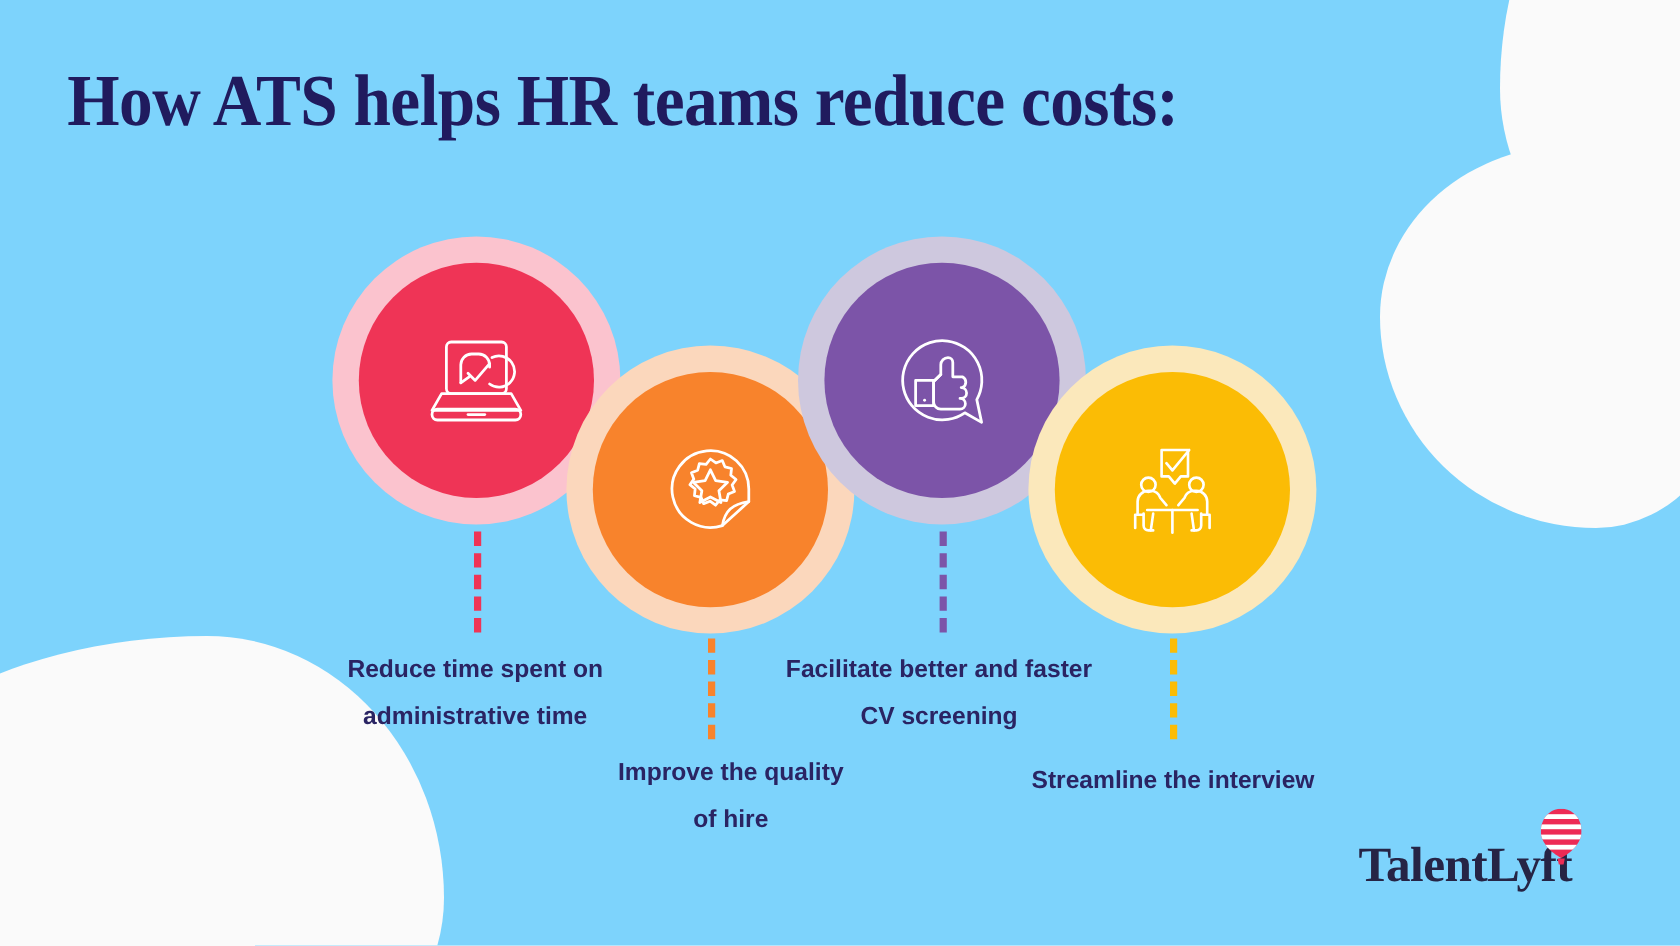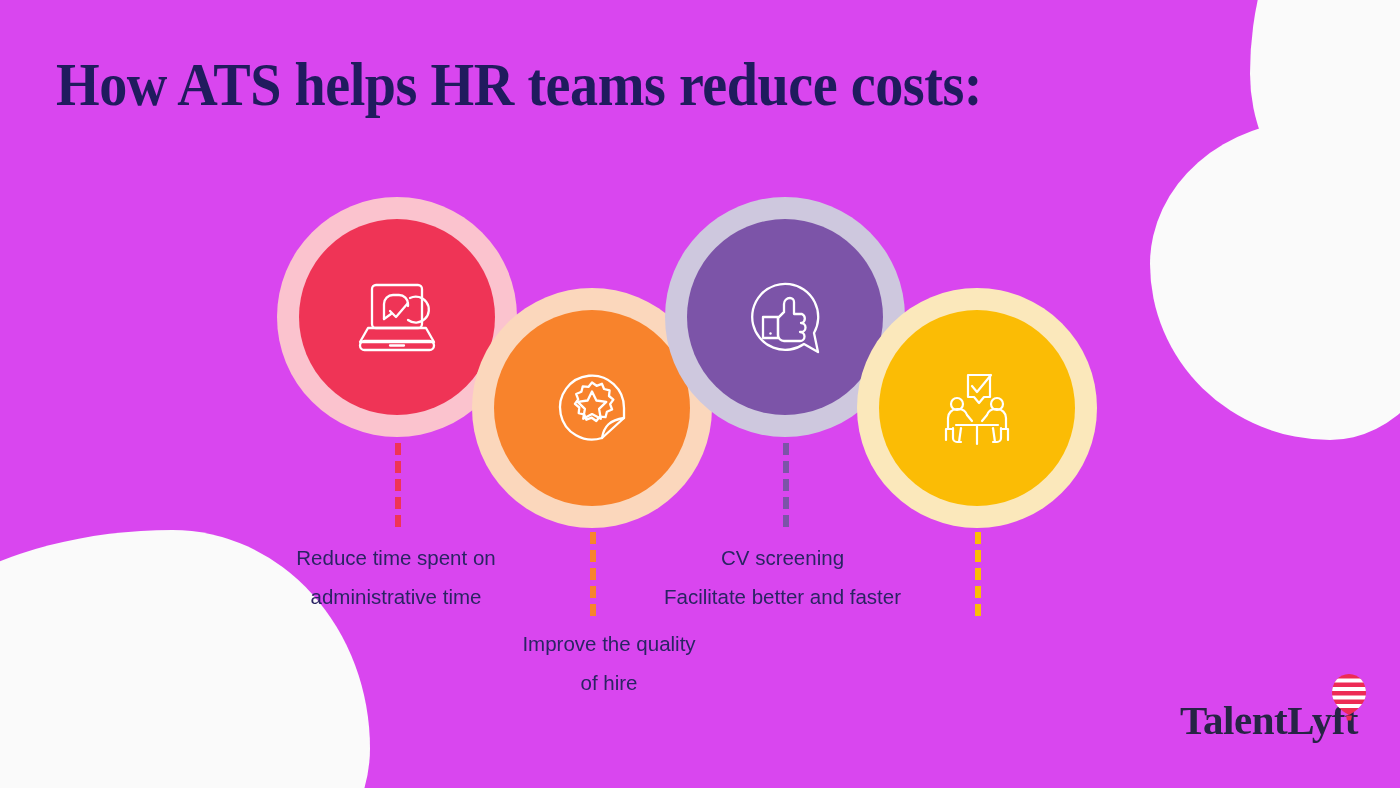--- a/index.html
+++ b/index.html
@@ -12,21 +12,21 @@
     background: #ffffff;
     font-family: "Liberation Sans", sans-serif;
     overflow: hidden;
     position: relative;
   }
   #stage {
     position: relative;
     width: 1400px;
     height: 788px;
     overflow: hidden;
-    background: #d946ef;
+    background: #7dd3fc;
   }
 
   
   .blob {
     position: absolute;
     background: #FAFAFA;
     pointer-events: none;
   }
   .blob-bl {
     left: -150px;
@@ -91,34 +91,34 @@
     width: 0;
     border-left-style: dashed;
     border-left-width: 6px;
   }
 
   
   .caption {
     position: absolute;
     color: #2A2463;
     font-family: "Liberation Sans", sans-serif;
-    font-weight: normal;
+    font-weight: bold;
     font-size: 20.5px;
     line-height: 39px;
     text-align: center;
     white-space: nowrap;
   }
   .caption .l {
     display: block;
   }
 
   
   .logo {
     position: absolute;
-    left: 1180px;
+    left: 1132px;
     top: 700px;
     display: flex;
     align-items: flex-end;
     text-align: right;
   }
   .logo-word {
     font-family: "Liberation Serif", "DejaVu Serif", serif;
     font-weight: bold;
     font-size: 41px;
     line-height: 1;
@@ -192,22 +192,22 @@
           <path d="M62 68 a33 33 0 1 1 10 -11 l4 19 z"></path>
           <path d="M42 36 V28 a6 6 0 0 1 6 -6 a4 4 0 0 1 4 4 v12 h8 a5 5 0 0 1 0 9 h-1 a4.5 4.5 0 0 1 0 9 h-1 a4.5 4.5 0 0 1 0 9 H42 a6 6 0 0 1 -6 -6 V42 z"></path>
           <path d="M36 42 l6 -6"></path>
           <rect x="21" y="41" width="15" height="21"></rect>
           <circle cx="28.5" cy="57.5" r="1.2" fill="#ffffff" stroke="none"></circle>
         </svg>
       </span>
     </div>
     <div class="dash" style="left:783px; top:443px; height:84px; border-left-color:#7C54A8;"></div>
     <div class="caption" style="left:630px; top:538px; width:305px;">
+      <span class="l">Facilitate better and faster</span>
       <span class="l">CV screening</span>
-      <span class="l">Facilitate better and faster</span>
     </div>
   </div>
 
   <div class="node">
     <div class="ring" style="left:857px; top:288px; width:240px; height:240px; background:#FBE8BB;"></div>
     <div class="core" style="left:879px; top:310px; width:196px; height:196px; background:#FBBC05;">
       <span>
         <svg width="84" height="84" viewBox="0 0 84 84" fill="none" stroke="#ffffff" stroke-width="2.2" stroke-linecap="round" stroke-linejoin="round">
           <path d="M33 9 h22 v22 h-6 l-5 6 l-5 -6 h-6 z"></path>
           <path d="M37 20 l5 6 l14 -17"></path>
@@ -221,20 +221,21 @@
           <path d="M58 62 l2 14"></path>
           <line x1="21" y1="59" x2="63" y2="59"></line>
           <line x1="42" y1="59" x2="42" y2="78"></line>
           <path d="M11 63 v11 M11 63 h7"></path>
           <path d="M73 63 v11 M73 63 h-7"></path>
         </svg>
       </span>
     </div>
     <div class="dash" style="left:975px; top:532px; height:84px; border-left-color:#FBBC05;"></div>
     <div class="caption" style="left:835px; top:631px; width:285px;">
+      <span class="l">Streamline the interview</span>
     </div>
   </div>
 
   <div class="logo">
     <span class="logo-word">TalentLyft</span>
     <span class="logo-balloon">
       <svg width="46" height="54" viewBox="0 0 46 54" fill="none">
         <defs>
           <clipPath id="balloonclip">
             <path d="M23 2 c10 0 17 8.5 17 19 c0 9.5 -9 18 -17 22 c-8 -4 -17 -12.5 -17 -22 c0 -10.5 7 -19 17 -19 z"></path>

